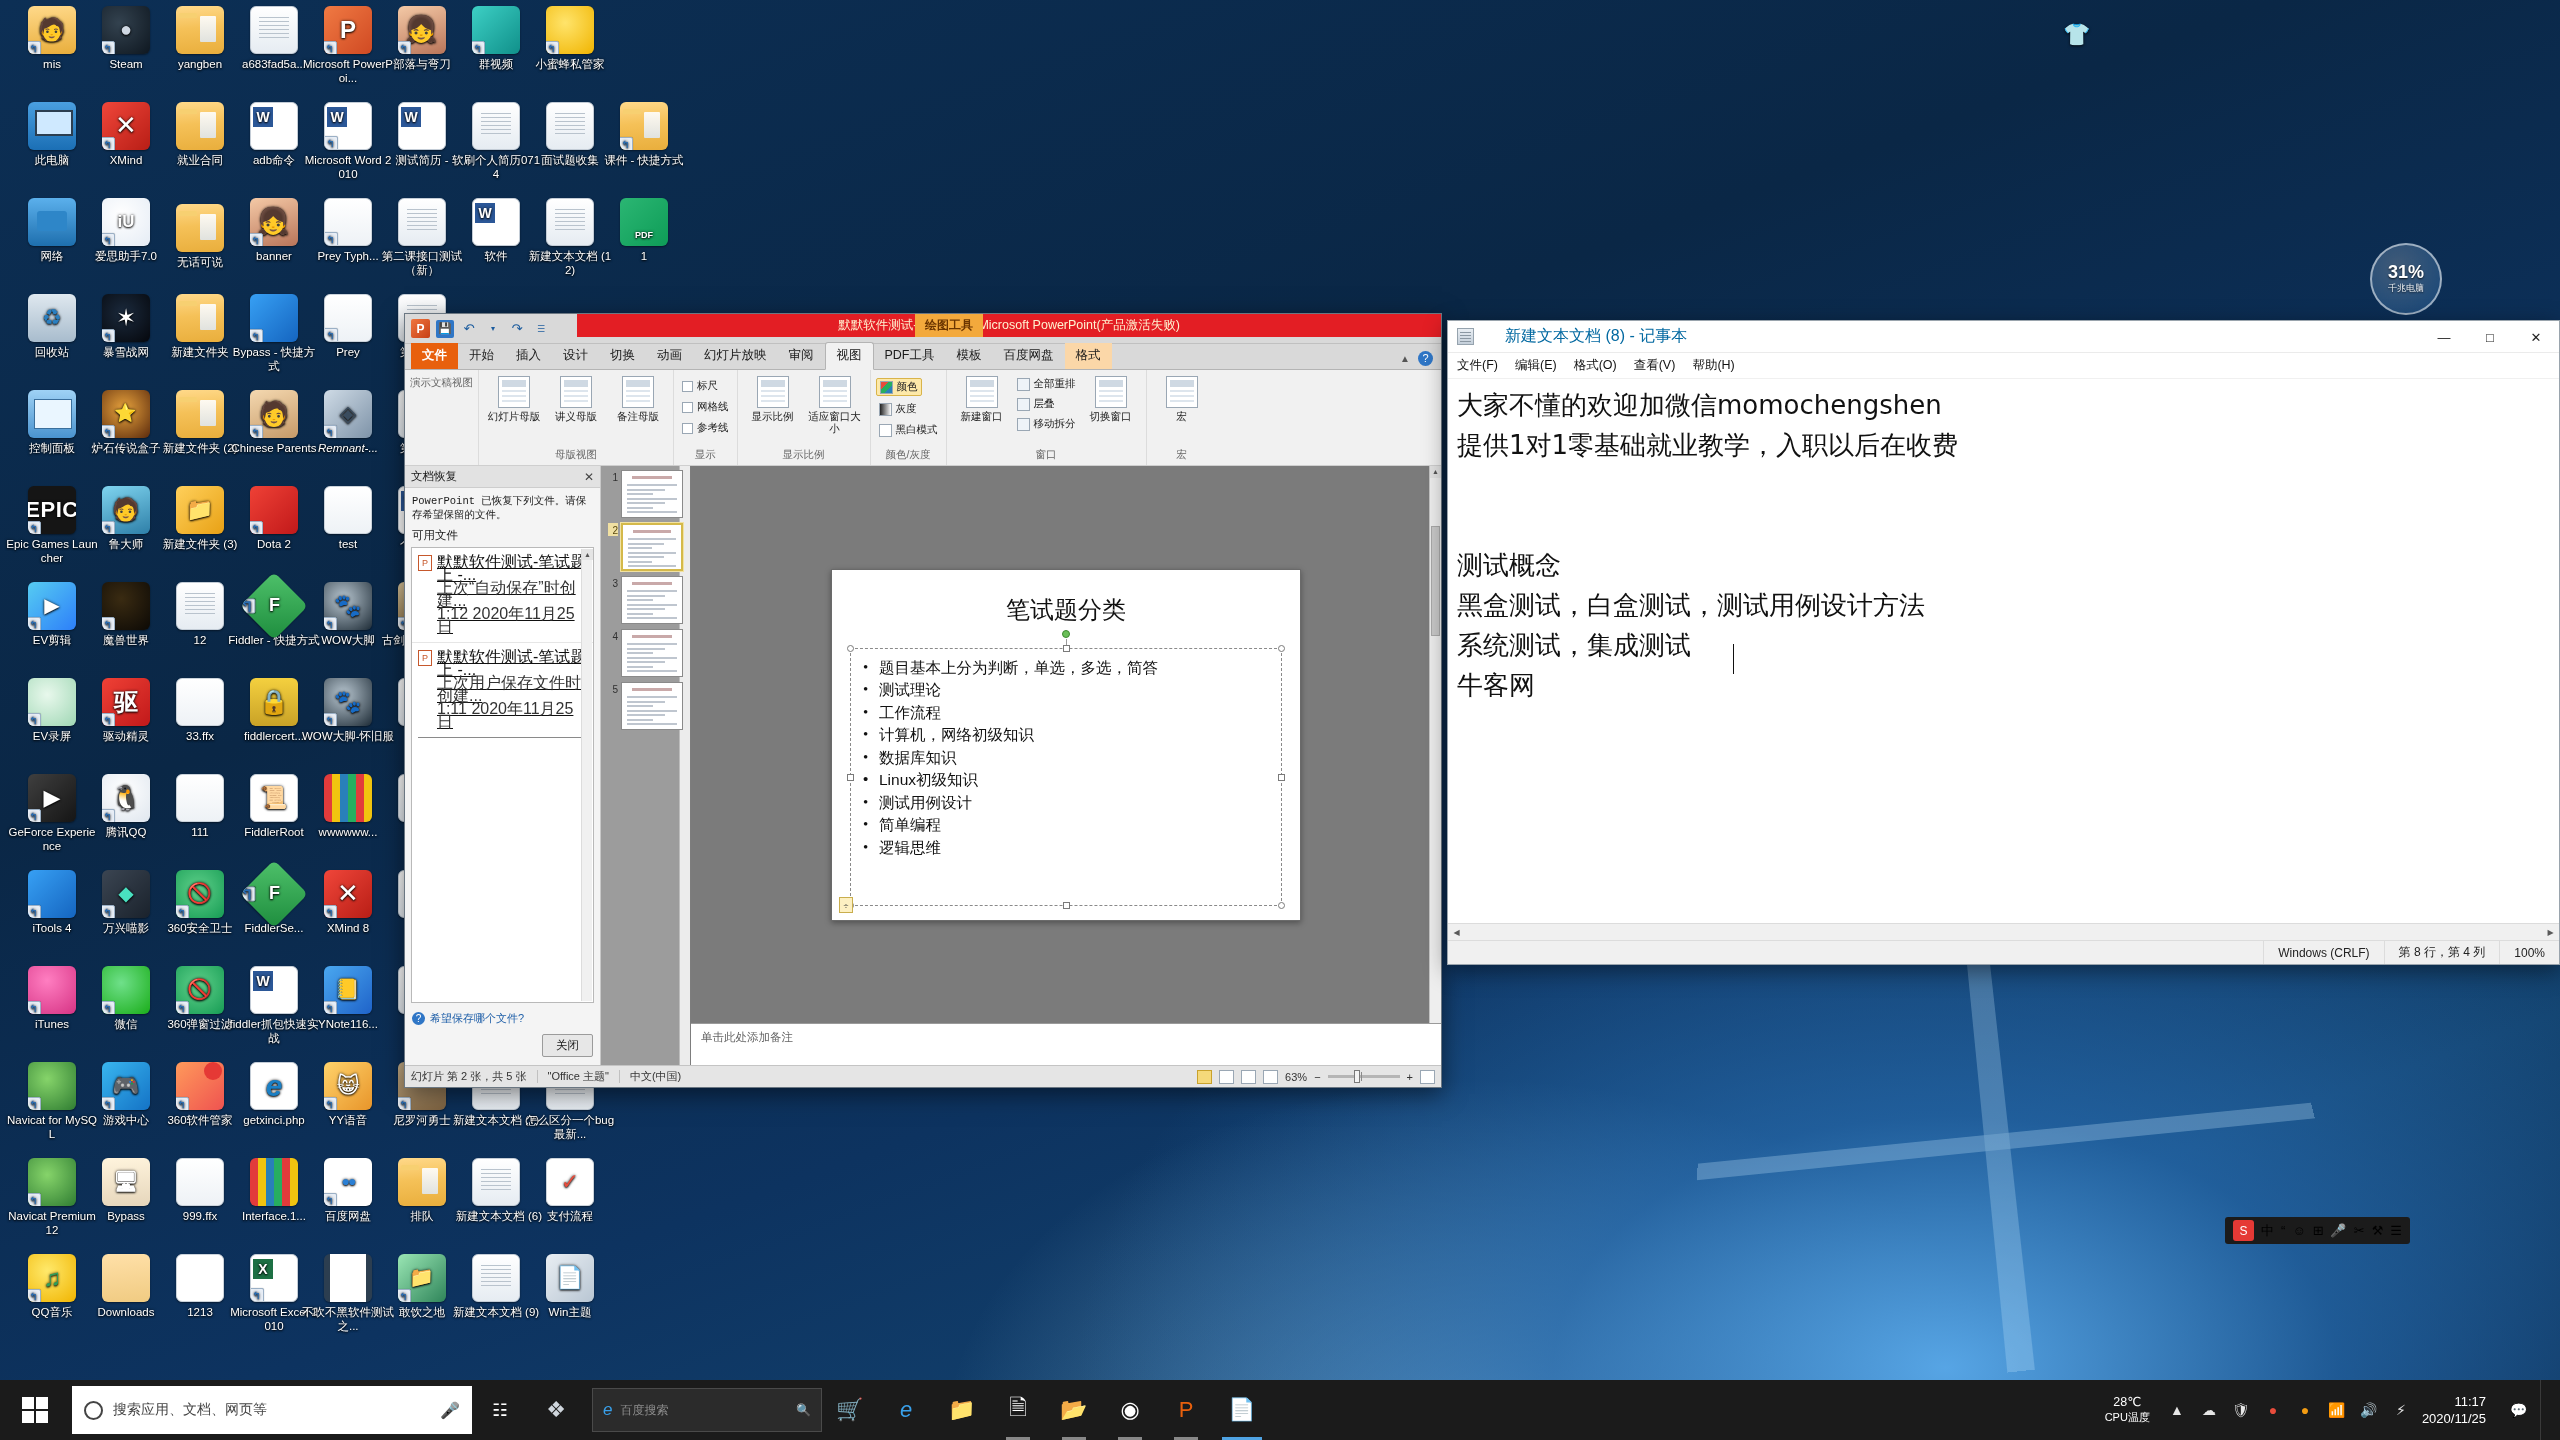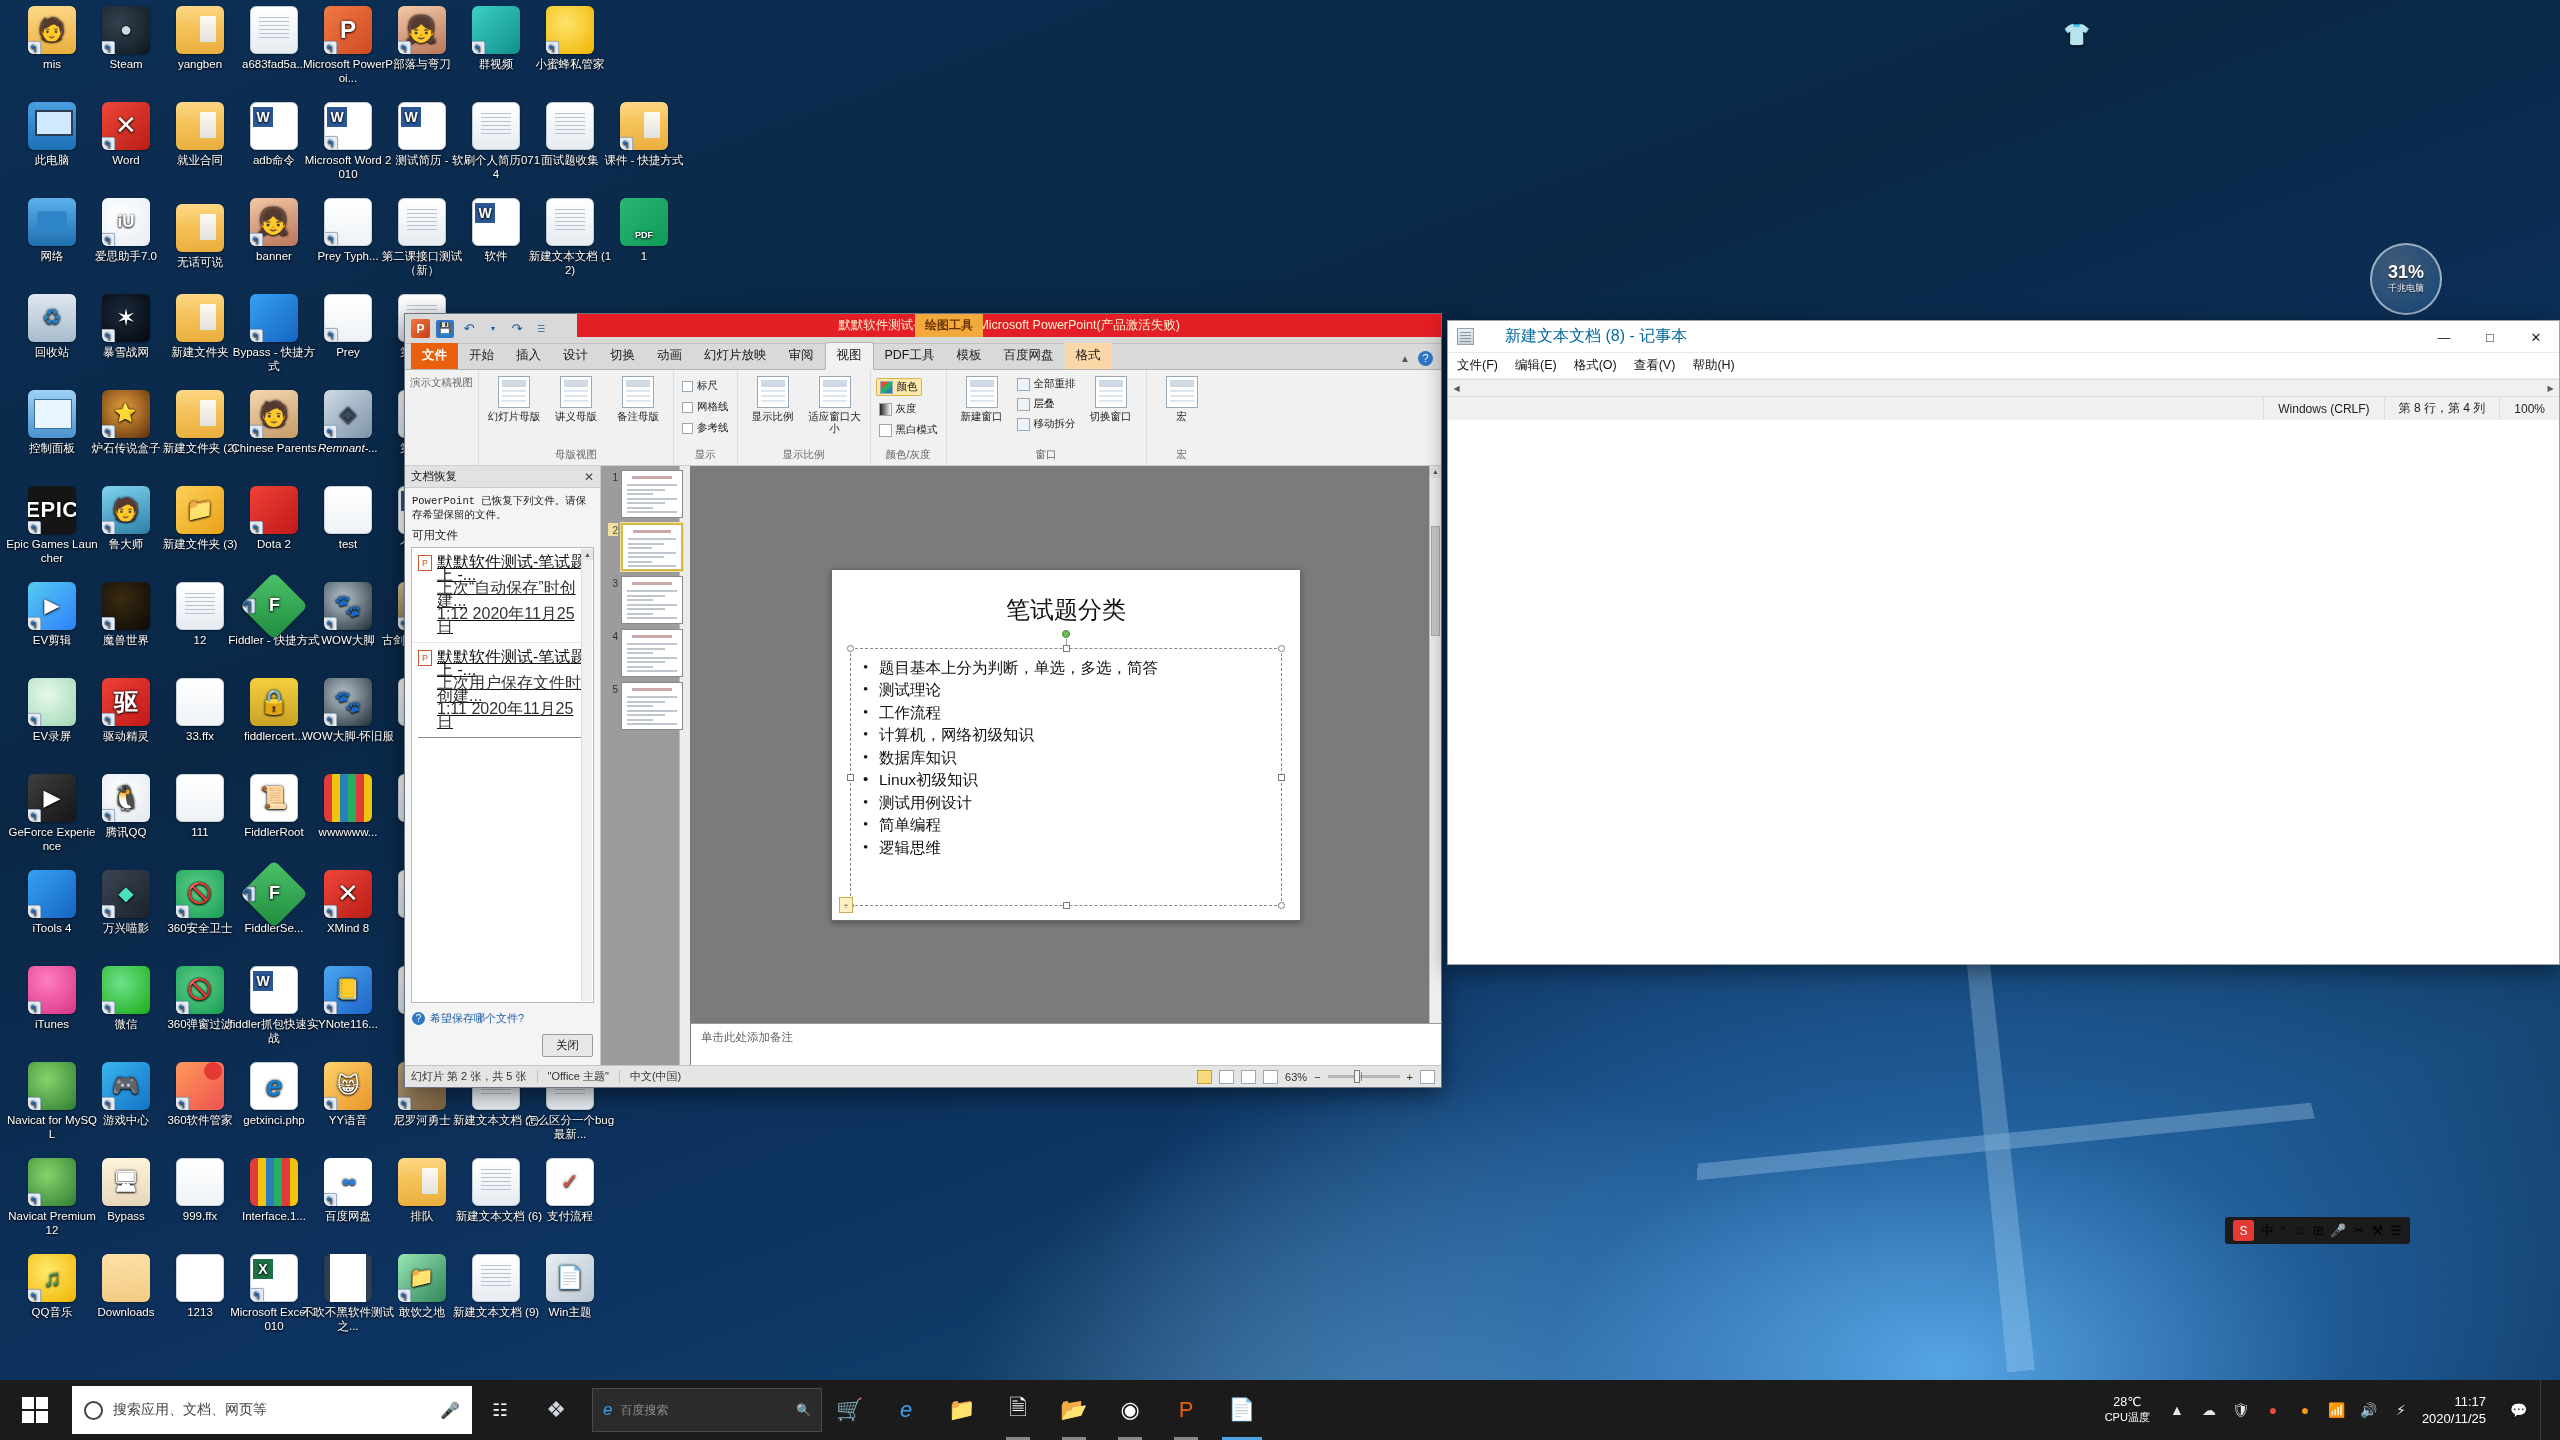--- a/index.html
+++ b/index.html
@@ -397,21 +397,21 @@
       <span class="lbl">小蜜蜂私管家</span>
     </div>
     <div class="dicon" style="left: 6px; top: 102px;">
       <span class="gl g-pc"></span>
       <span class="lbl">此电脑</span>
     </div>
     <div class="dicon" style="left: 80px; top: 102px;">
       <span class="gl g-xmind">
         <span class="sc"></span>
       </span>
-      <span class="lbl">Word</span>
+      <span class="lbl">XMind</span>
     </div>
     <div class="dicon" style="left: 154px; top: 102px;">
       <span class="gl g-folder"></span>
       <span class="lbl">就业合同</span>
     </div>
     <div class="dicon" style="left: 228px; top: 102px;">
       <span class="gl g-word"></span>
       <span class="lbl">adb命令</span>
     </div>
     <div class="dicon" style="left: 302px; top: 102px;">
@@ -1183,20 +1183,31 @@
       <div class="close">✕</div>
     </div>
   </div>
   <div id="np-menu">
       <span>文件(F)</span>
       <span>编辑(E)</span>
       <span>格式(O)</span>
       <span>查看(V)</span>
       <span>帮助(H)</span>
     </div>
+  <div id="np-text">
+    <div class="line">大家不懂的欢迎加微信momochengshen</div>
+      <div class="line">提供1对1零基础就业教学，入职以后在收费</div>
+      <div class="line">&nbsp;</div>
+      <div class="line">&nbsp;</div>
+      <div class="line">测试概念</div>
+      <div class="line">黑盒测试，白盒测试，测试用例设计方法</div>
+      <div class="line">系统测试，集成测试</div>
+      <div class="line">牛客网</div>
+      <div id="np-caret"></div>
+  </div>
   <div id="np-hsb">
     <div class="ar">◀</div>
     <div class="track"></div>
     <div class="ar">▶</div>
   </div>
   <div id="np-status">
     <span class="spacer"></span>
     <span class="cell">Windows (CRLF)</span>
     <span class="cell">第 8 行，第 4 列</span>
     <span class="cell">100%</span>

